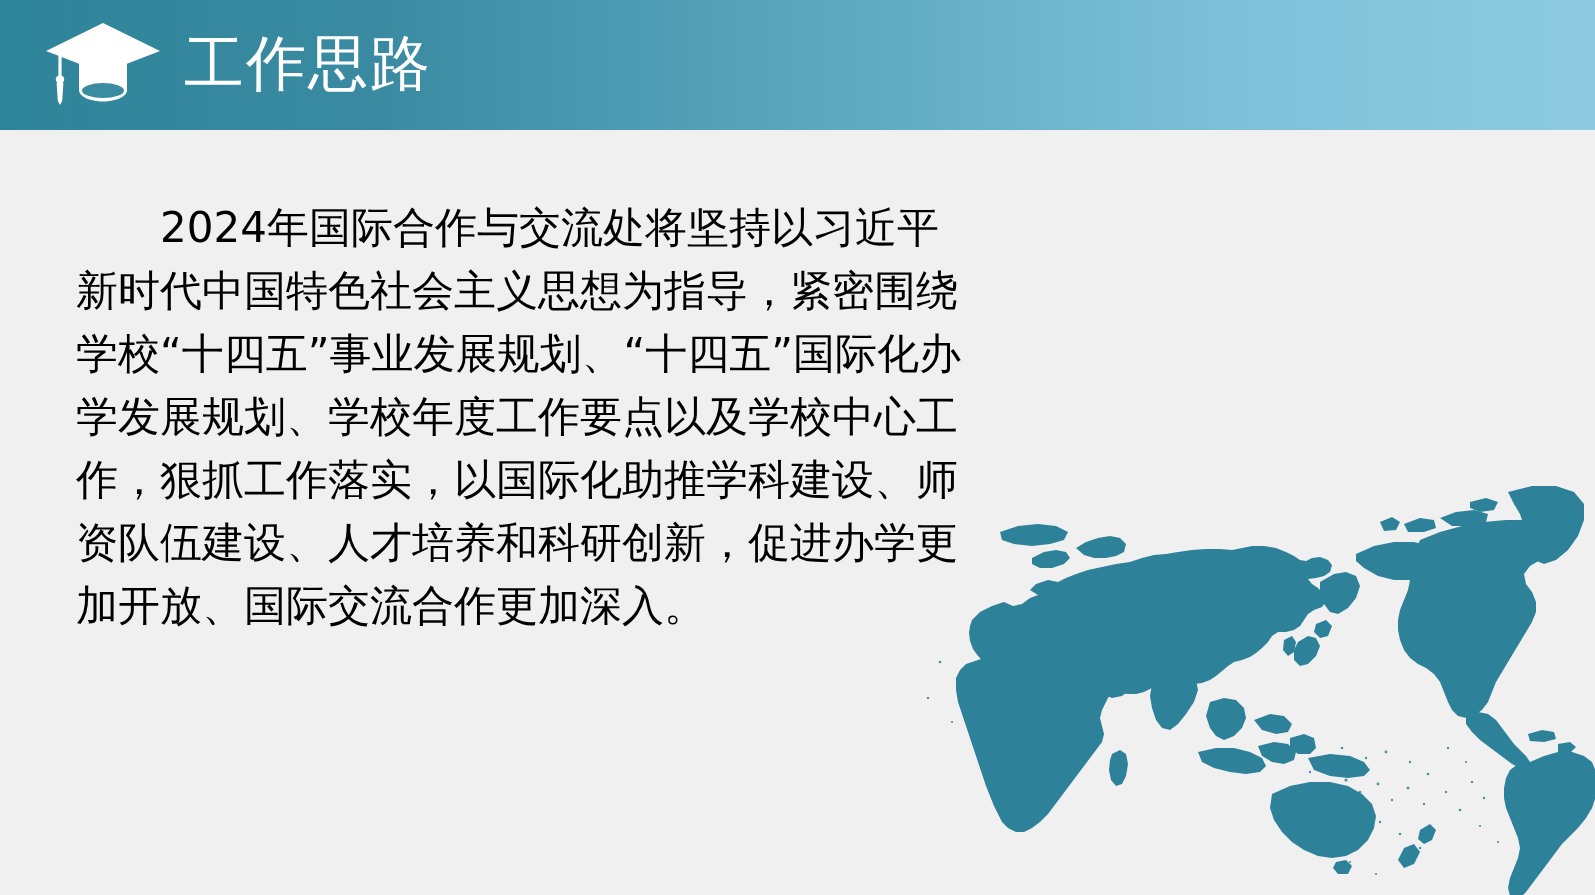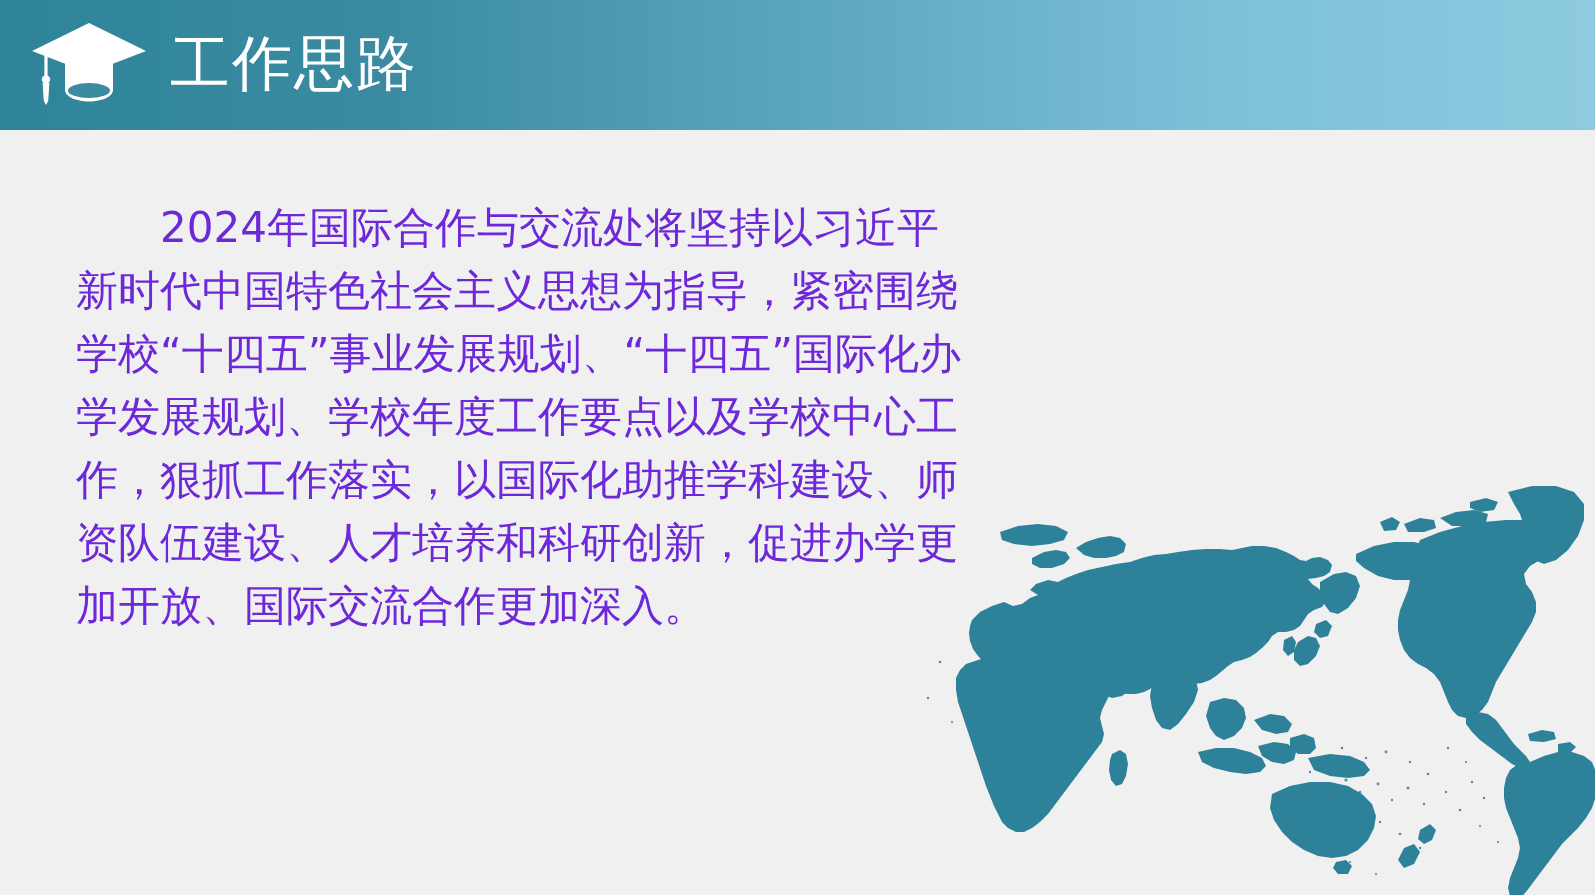--- a/index.html
+++ b/index.html
@@ -26,21 +26,21 @@
   #header-bar {
     position: absolute;
     left: 0;
     top: 0;
     width: 1595px;
     height: 130px;
     background: linear-gradient(to right, #2e8499 0%, #3a8ba2 24%, #5aa6bd 50%, #7cc0d8 76%, #8ecbe0 100%);
     display: flex;
     align-items: center;
     box-sizing: border-box;
-    padding-left: 30px;
+    padding-left: 44px;
   }
 
   #cap-icon {
     width: 118px;
     height: 92px;
     flex: 0 0 auto;
     margin-right: 22px;
     display: block;
   }
 
@@ -54,21 +54,21 @@
     font-family: "DejaVu Sans", "Liberation Sans", sans-serif;
     margin-top: -4px;
   }
 
   
   #body-text {
     position: absolute;
     left: 76px;
     top: 196px;
     width: 900px;
-    color: #6d28d9;
+    color: #000000;
     font-size: 42px;
     line-height: 63px;
     text-indent: 84px;
     letter-spacing: 0px;
     font-family: "DejaVu Sans", "Liberation Sans", sans-serif;
     font-weight: 400;
     white-space: pre-wrap;
     word-break: break-all;
   }
 

